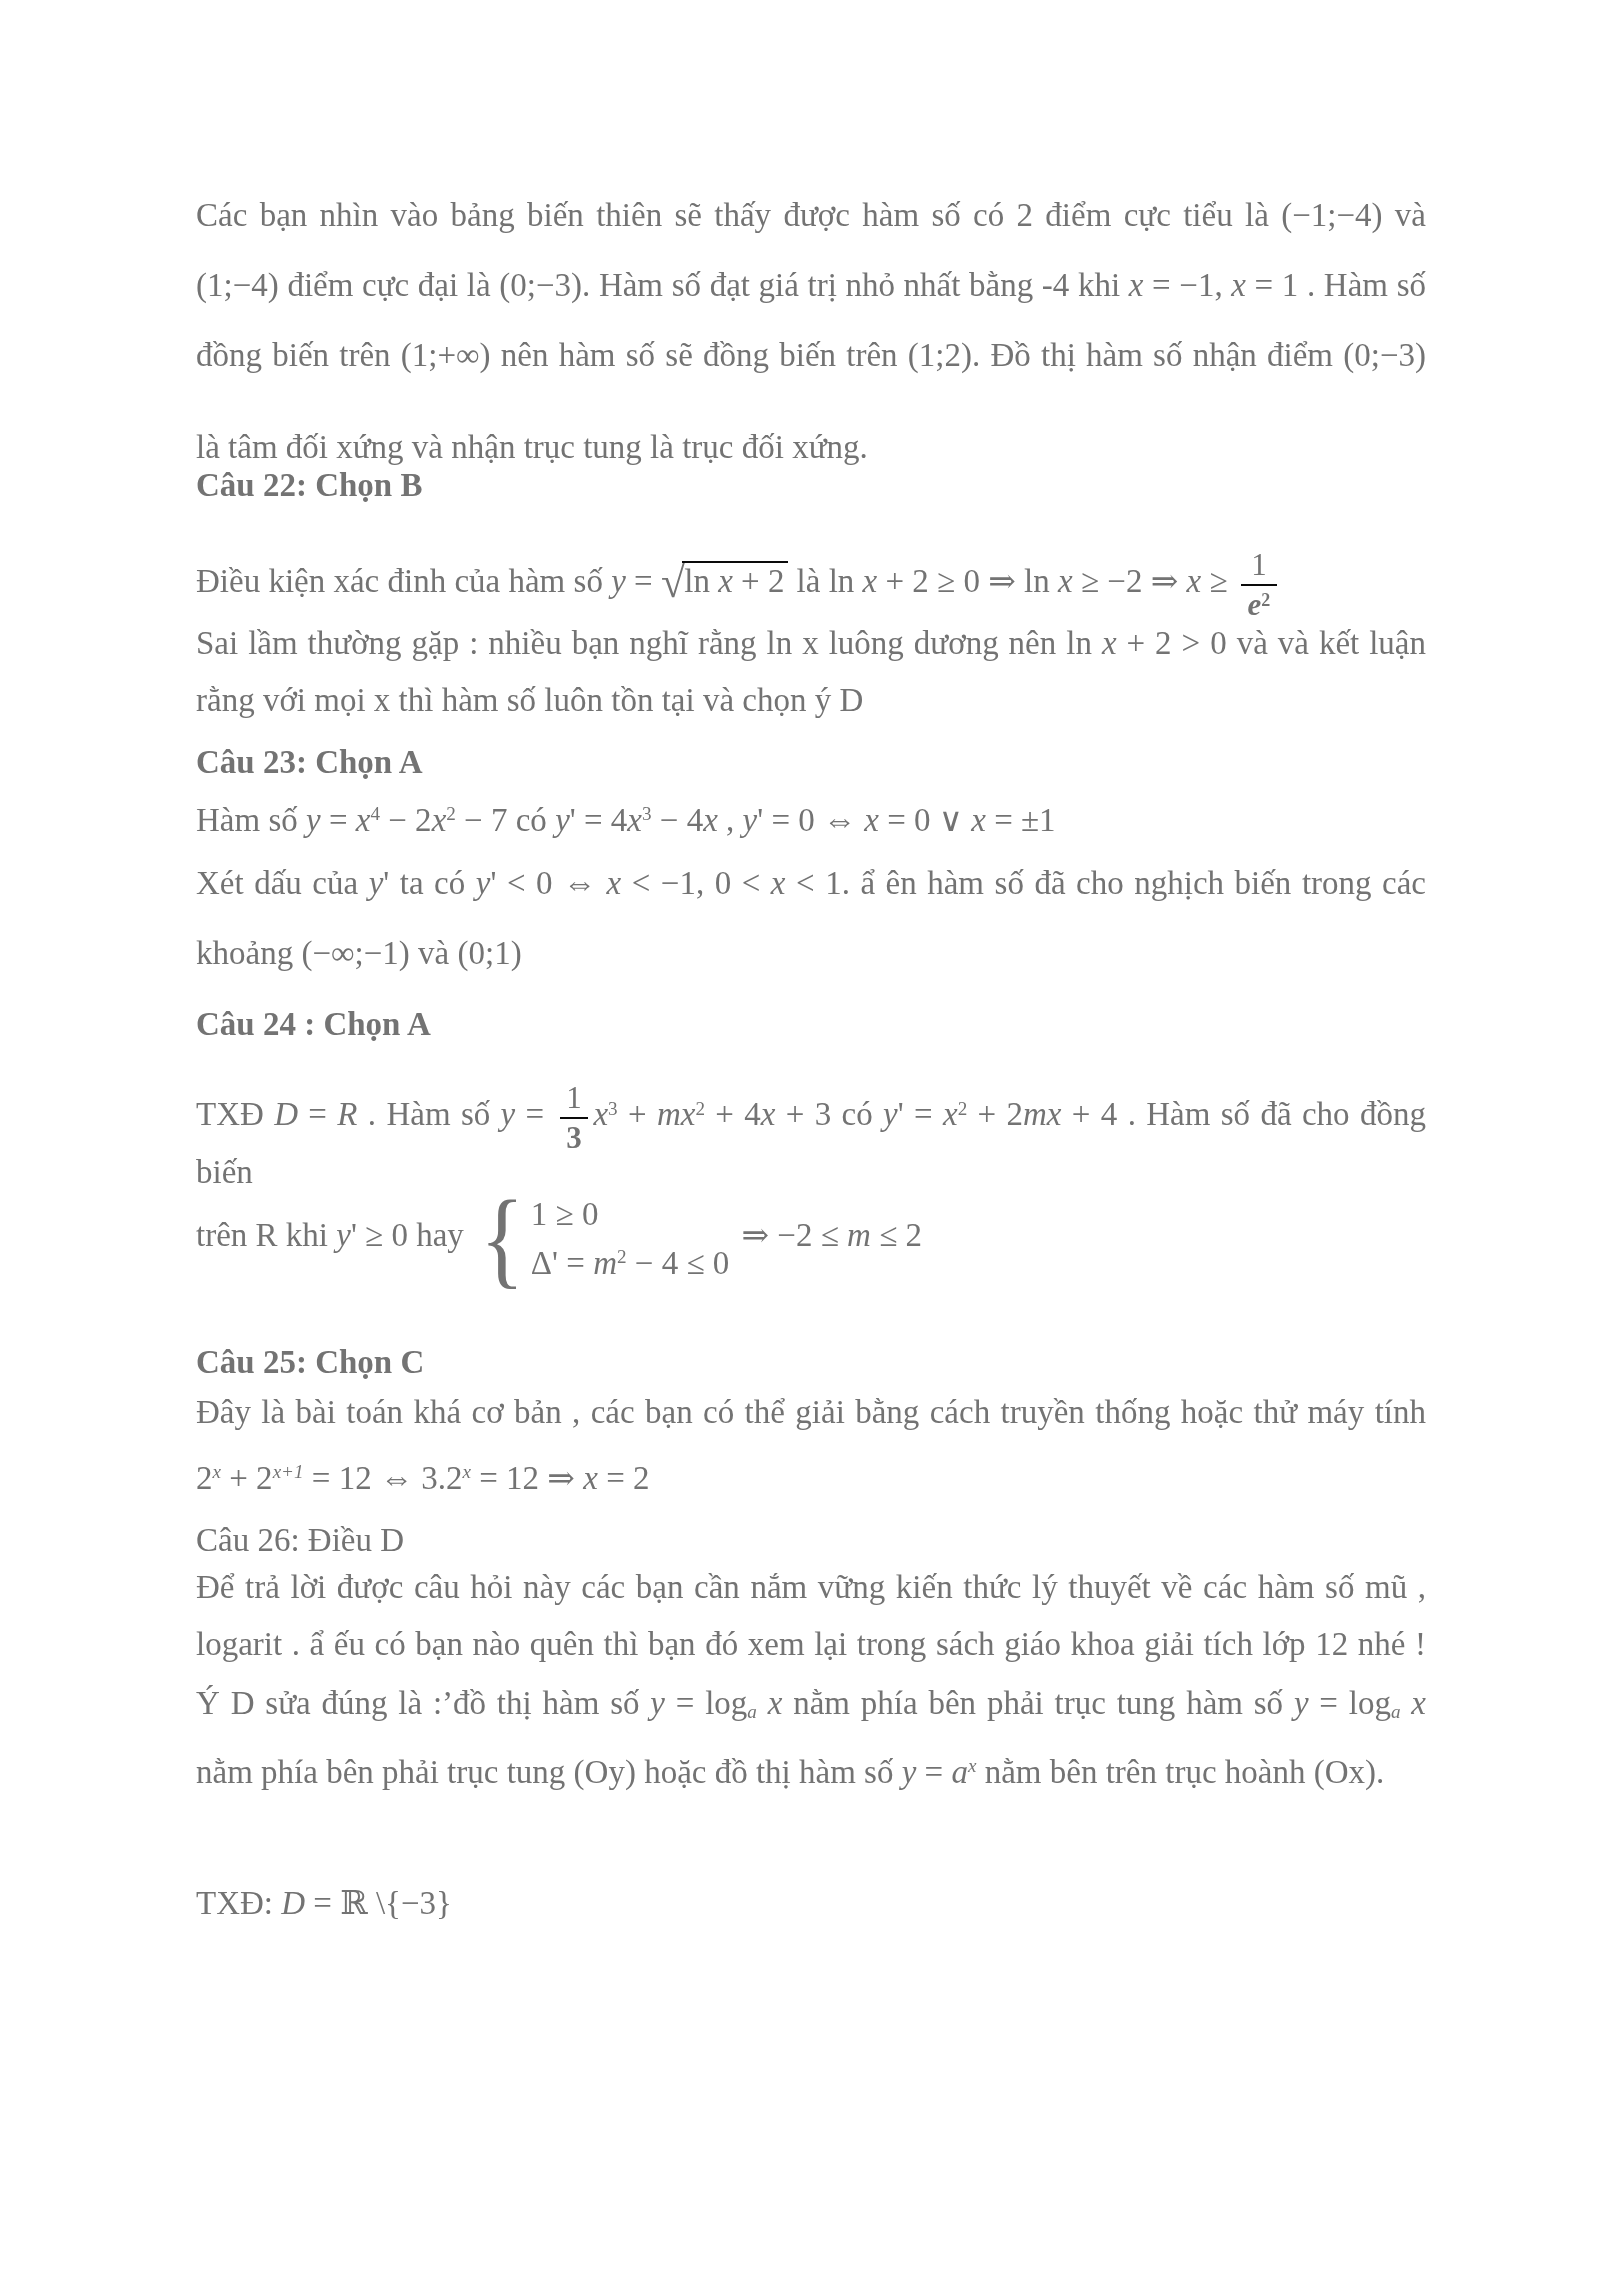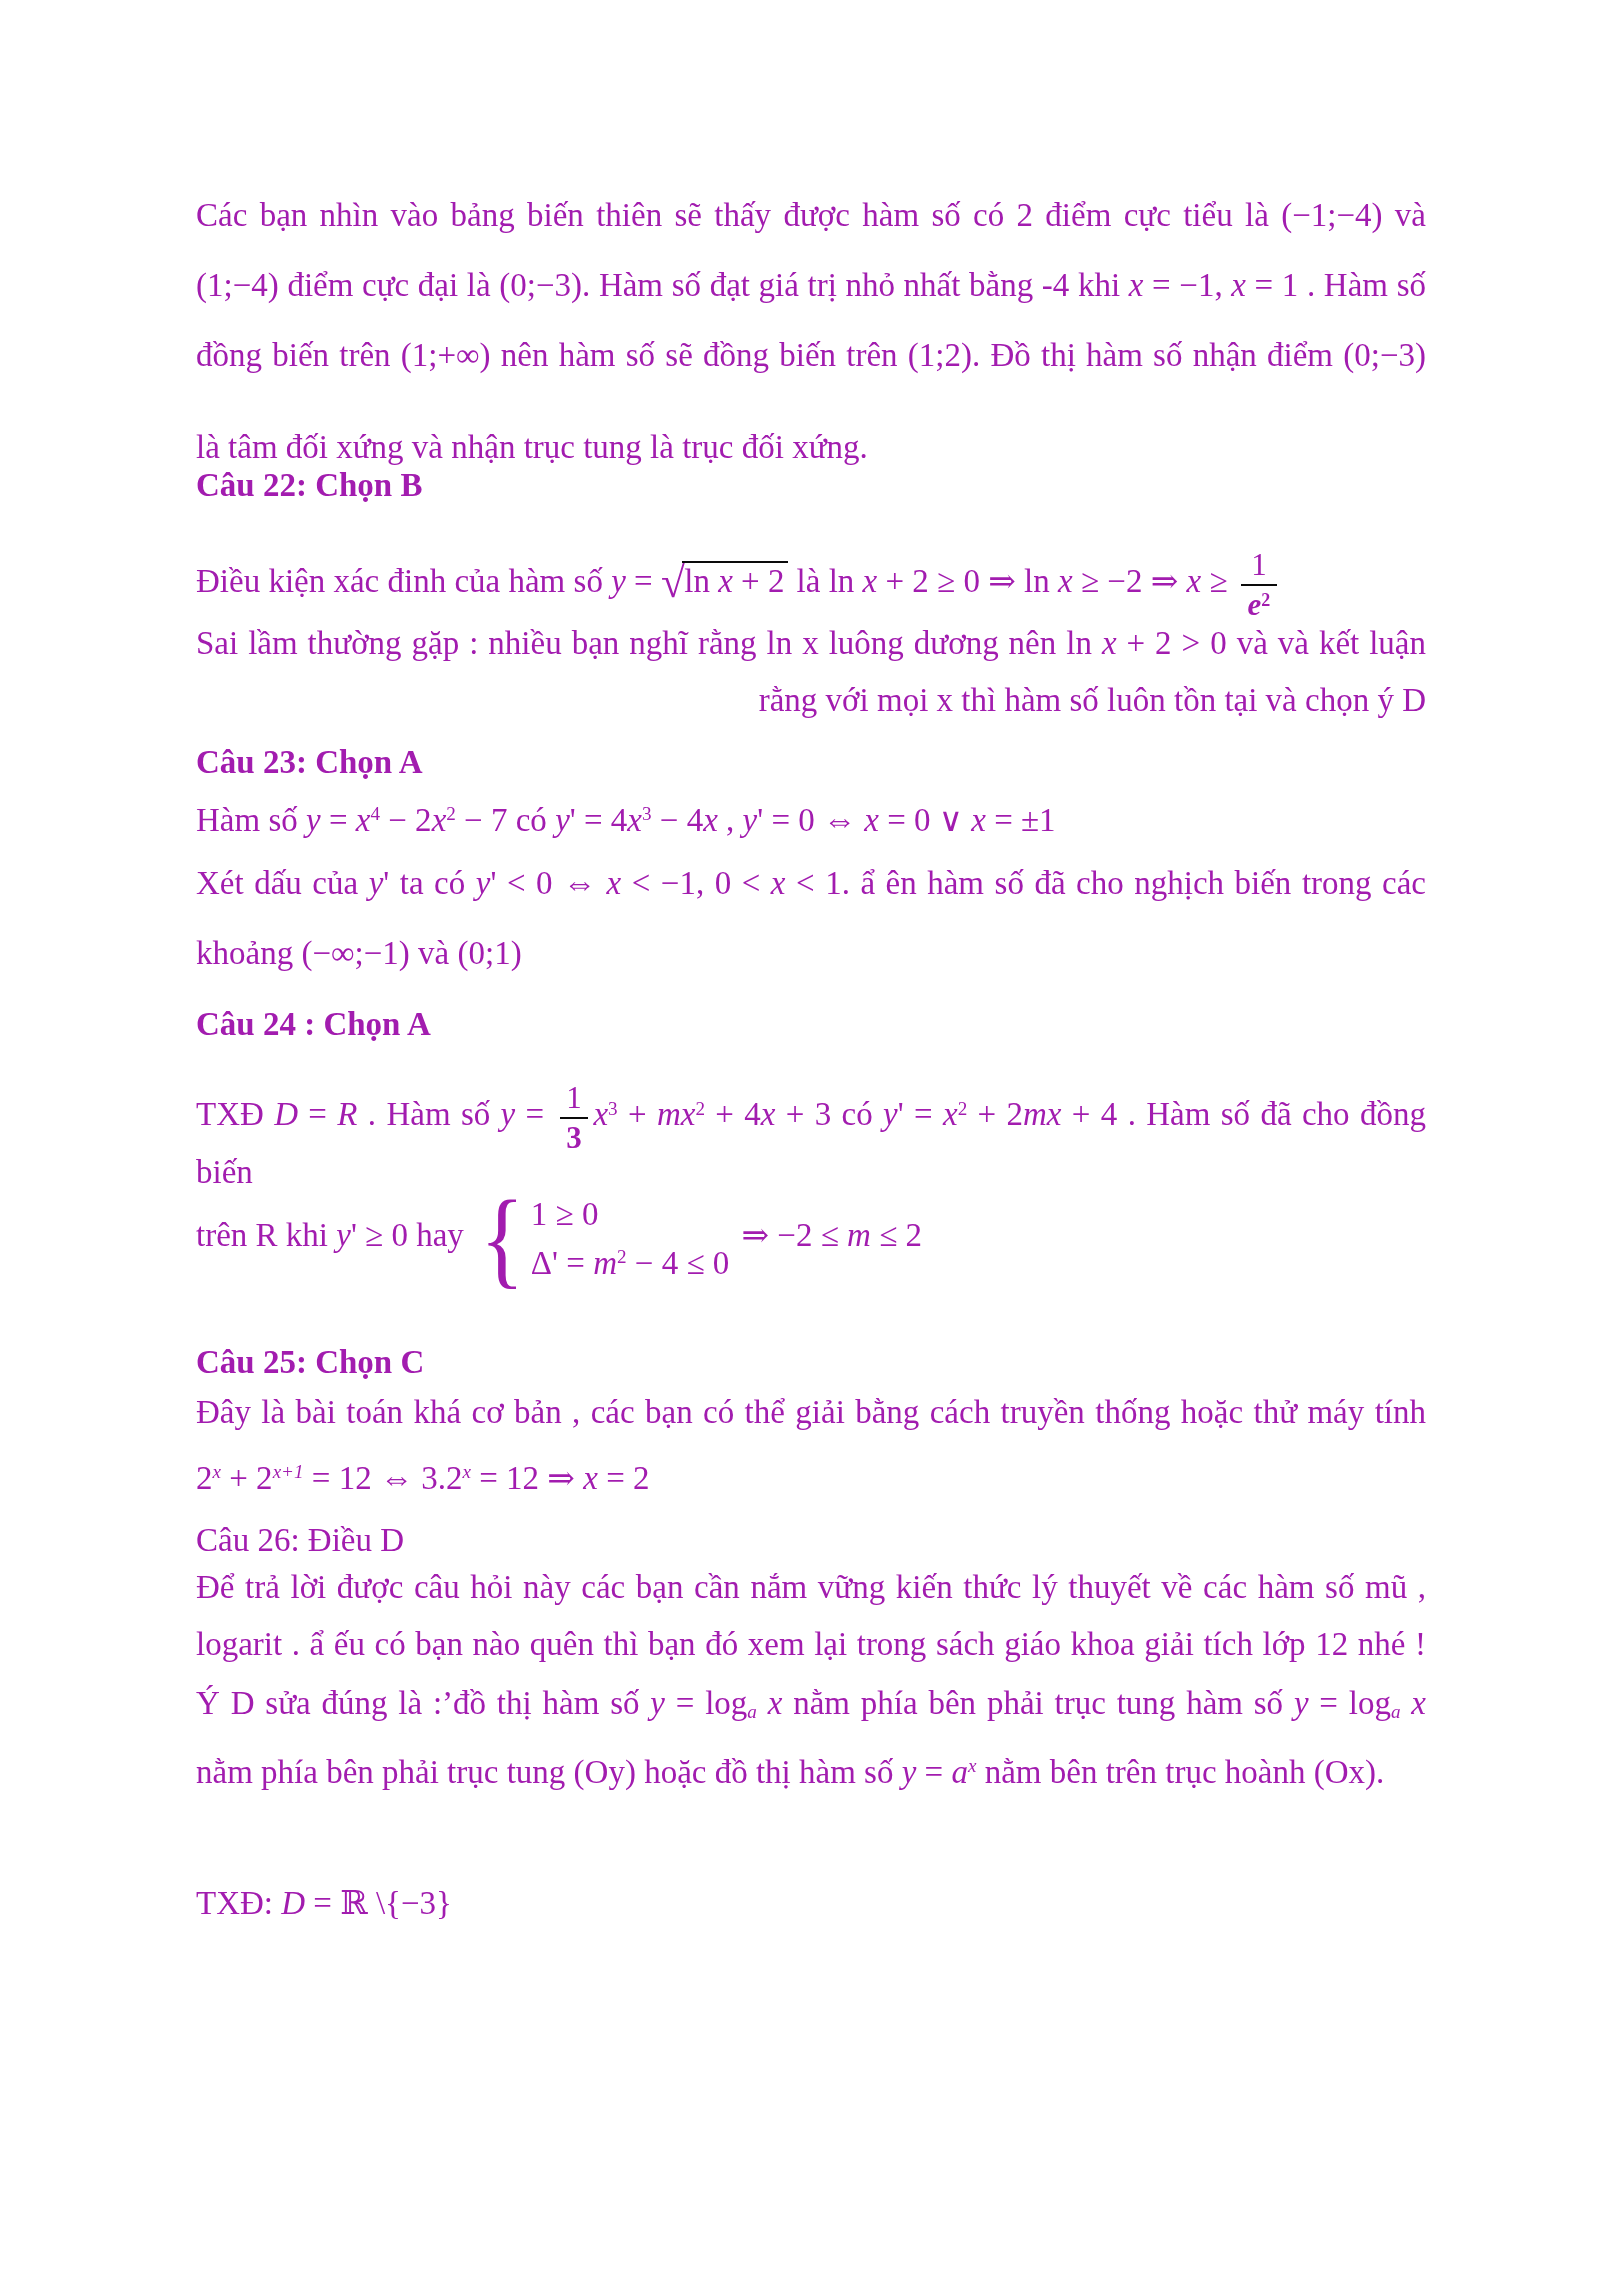--- a/index.html
+++ b/index.html
@@ -2,21 +2,21 @@
 <html style="font-size:10.5px"><head>
 <meta charset="utf-8">
 <style>
   html,body { margin:0; padding:0; background:#888; }
   .page {
     position:relative;
     width:1623px; height:2295px;
     background:#ffffff;
     font-family:"Liberation Serif","DejaVu Serif",serif;
     font-size:33px;
-    color:#a21caf;
+    color:#737373;
     overflow:hidden;
   }
   .line {
     position:absolute;
     left:196px;
     width:1230px;
     line-height:1.2;
     white-space:normal;
   }
   .just { text-align:justify; text-align-last:justify; }
@@ -51,21 +51,21 @@
 <body>
 
 <div class="page">
     <div class="line just" style="top: 196px;"><span class="txt">Các bạn nhìn vào bảng biến thiên sẽ thấy được hàm số có 2 điểm cực tiểu là </span><span class="mr">(−1;−4)</span><span class="txt"> và</span></div>
     <div class="line just" style="top: 266px;"><span class="mr">(1;−4)</span><span class="txt"> điểm cực đại là </span><span class="mr">(0;−3)</span><span class="txt">. Hàm số đạt giá trị nhỏ nhất bằng -4 khi </span><span class="mi">x</span><span class="mr"> = −1, </span><span class="mi">x</span><span class="mr"> = 1 </span><span class="txt">. Hàm số</span></div>
     <div class="line just" style="top: 336px;"><span class="txt">đồng biến trên </span><span class="mr">(1;+∞)</span><span class="txt"> nên hàm số sẽ đồng biến trên </span><span class="mr">(1;2)</span><span class="txt">. Đồ thị hàm số nhận điểm </span><span class="mr">(0;−3)</span></div>
     <div class="line left" style="top: 428px;"><span class="txt">là tâm đối xứng và nhận trục tung là trục đối xứng.</span></div>
     <div class="line left" style="top: 466px;"><span class="bold">Câu 22: Chọn B</span></div>
     <div class="line left" style="top: 549px;"><span class="txt">Điều kiện xác đinh của hàm số </span><span class="mi">y</span><span class="mr"> = </span><span class="sqrt"><span class="radical">√</span><span class="radbody"><span class="mr">ln </span><span class="mi">x</span><span class="mr"> + 2</span></span></span><span class="txt"> là </span><span class="mr">ln </span><span class="mi">x</span><span class="mr"> + 2 ≥ 0 ⇒ ln </span><span class="mi">x</span><span class="mr"> ≥ −2 ⇒ </span><span class="mi">x</span><span class="mr"> ≥ </span><span class="frac"><span class="num plain">1</span><span class="den">e<sup class="mr">2</sup></span></span></div>
     <div class="line just" style="top: 624px;"><span class="txt">Sai lầm thường gặp : nhiều bạn nghĩ rằng </span><span class="mr">ln x</span><span class="txt"> luông dương nên </span><span class="mr">ln </span><span class="mi">x</span><span class="mr"> + 2 &gt; 0</span><span class="txt"> và và kết luận</span></div>
-    <div class="line left" style="top: 681px; text-align: right;"><span class="txt">rằng với mọi x thì hàm số luôn tồn tại và chọn ý D</span></div>
+    <div class="line left" style="top: 681px;"><span class="txt">rằng với mọi x thì hàm số luôn tồn tại và chọn ý D</span></div>
     <div class="line left" style="top: 743px;"><span class="bold">Câu 23: Chọn A</span></div>
     <div class="line left" style="top: 801px;"><span class="txt">Hàm số </span><span class="mi">y</span><span class="mr"> = </span><span class="mi">x</span><sup class="mr">4</sup><span class="mr"> − 2</span><span class="mi">x</span><sup class="mr">2</sup><span class="mr"> − 7</span><span class="txt"> có </span><span class="mi">y</span><span class="mr">' = 4</span><span class="mi">x</span><sup class="mr">3</sup><span class="mr"> − 4</span><span class="mi">x</span><span class="txt"> , </span><span class="mi">y</span><span class="mr">' = 0 ⇔ </span><span class="mi">x</span><span class="mr"> = 0 ∨ </span><span class="mi">x</span><span class="mr"> = ±1</span></div>
     <div class="line just" style="top: 864px;"><span class="txt">Xét dấu của </span><span class="mi">y</span><span class="mr">' </span><span class="txt">ta có </span><span class="mi">y</span><span class="mr">' &lt; 0 ⇔ </span><span class="mi">x</span><span class="mr"> &lt; −1, 0 &lt; </span><span class="mi">x</span><span class="mr"> &lt; 1</span><span class="txt">. ẩ ên hàm số đã cho nghịch biến trong các</span></div>
     <div class="line left" style="top: 934px;"><span class="txt">khoảng </span><span class="mr">(−∞;−1)</span><span class="txt"> và </span><span class="mr">(0;1)</span></div>
     <div class="line left" style="top: 1005px;"><span class="bold">Câu 24 : Chọn A</span></div>
     <div class="line just" style="top: 1082px;"><span class="txt">TXĐ </span><span class="mi">D</span><span class="mr"> = </span><span class="mi">R</span><span class="txt"> . Hàm số </span><span class="mi">y</span><span class="mr"> = </span><span class="frac"><span class="num plain">1</span><span class="den plain">3</span></span><span class="mi">x</span><sup class="mr">3</sup><span class="mr"> + </span><span class="mi">mx</span><sup class="mr">2</sup><span class="mr"> + 4</span><span class="mi">x</span><span class="mr"> + 3</span><span class="txt"> có </span><span class="mi">y</span><span class="mr">' = </span><span class="mi">x</span><sup class="mr">2</sup><span class="mr"> + 2</span><span class="mi">mx</span><span class="mr"> + 4</span><span class="txt"> . Hàm số đã cho đồng biến</span></div>
     <div class="line left" style="top: 1197px;"><span class="txt">trên R khi </span><span class="mi">y</span><span class="mr">' ≥ 0</span><span class="txt"> hay </span><span class="cases">
         <span class="brace">{</span>
         <span class="rows">
           <span class="row"><span class="mr">1 ≥ 0</span></span>

